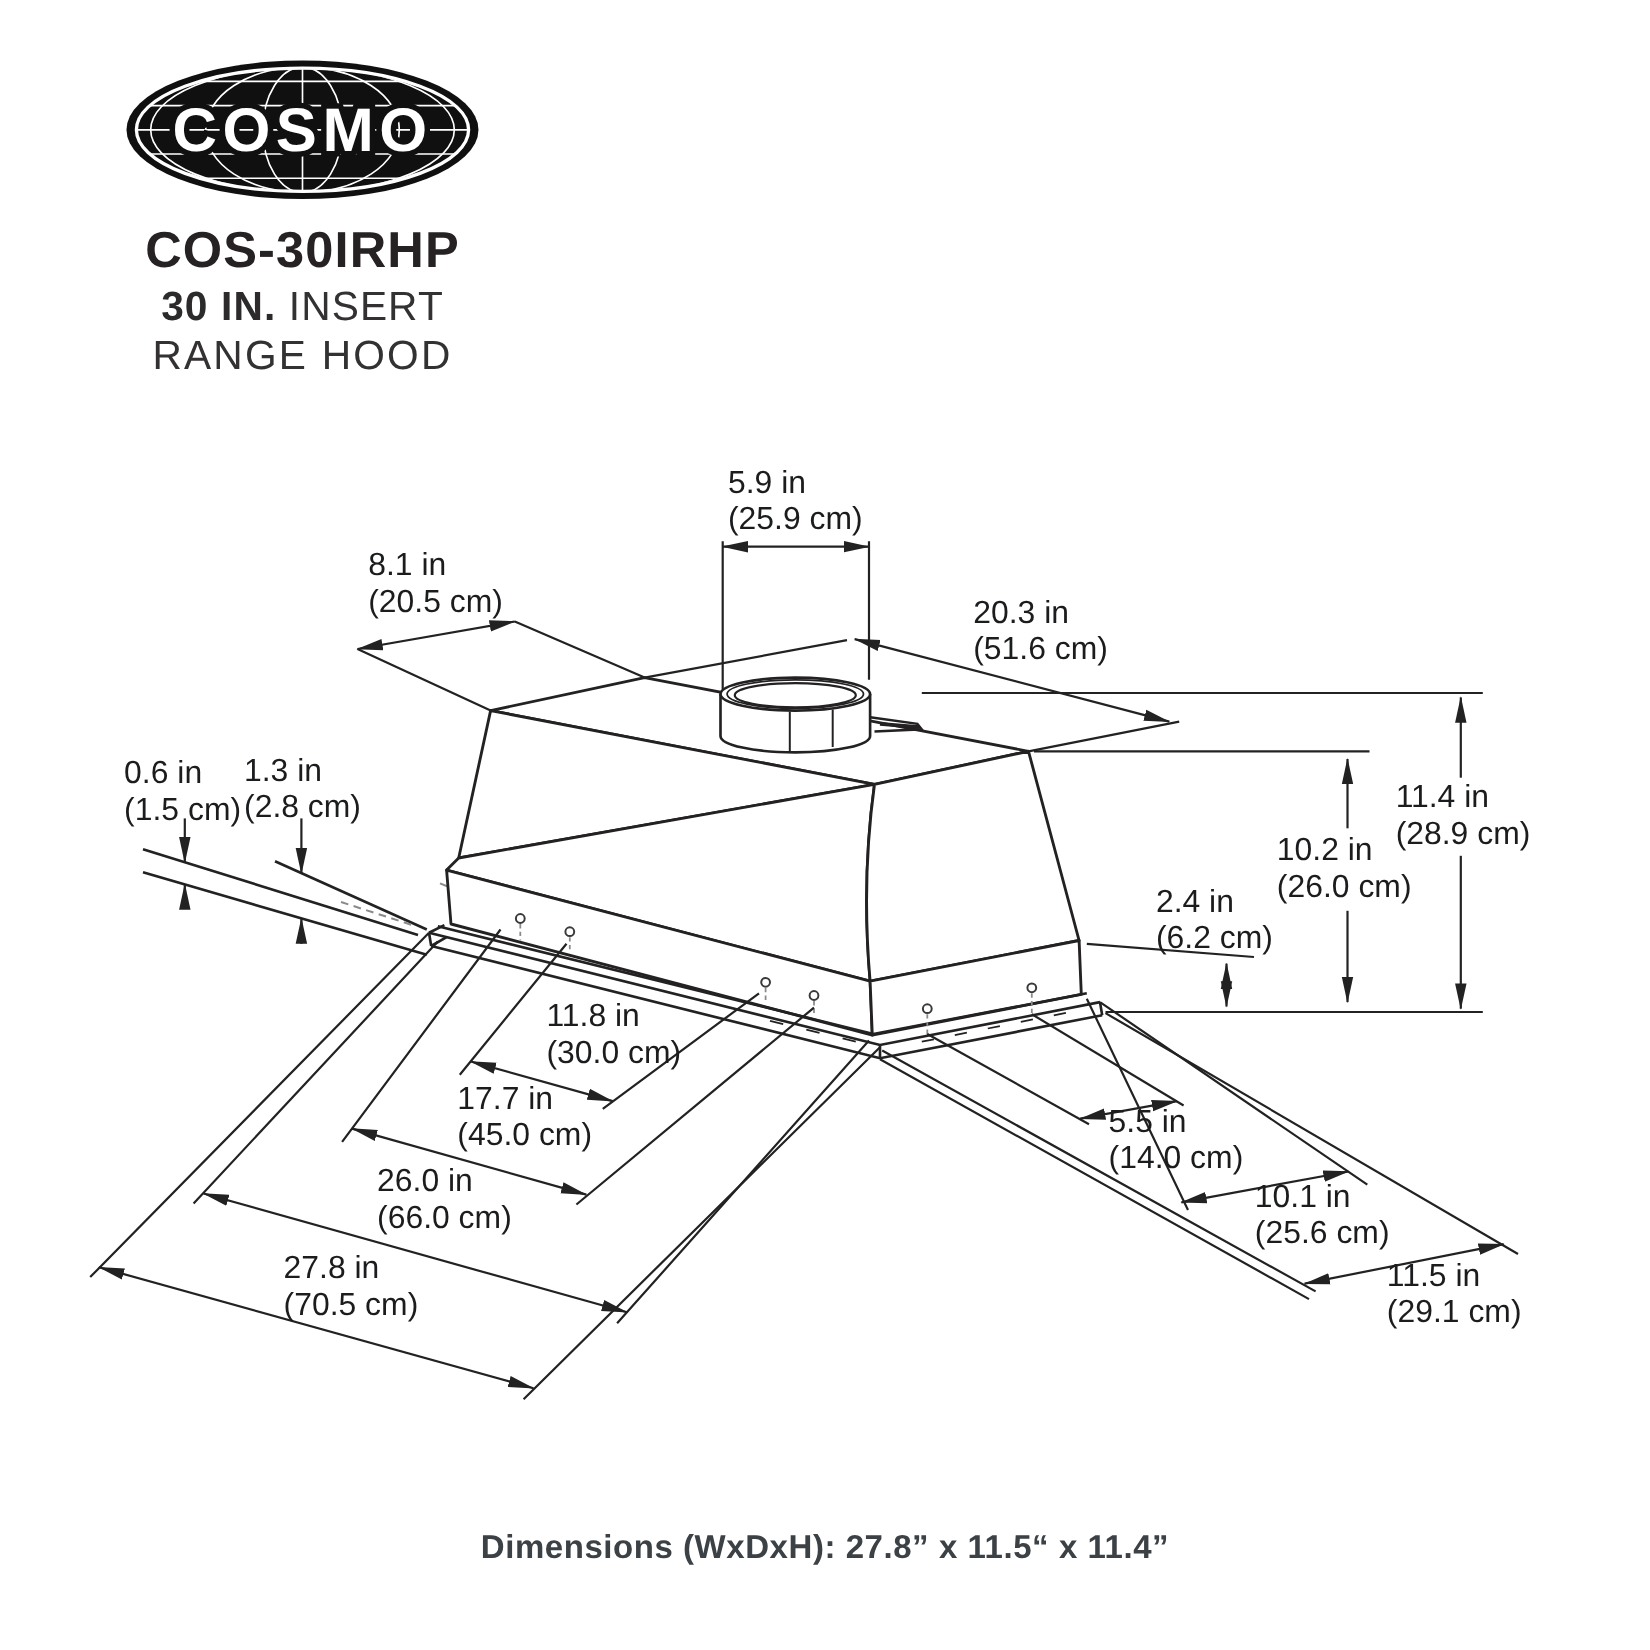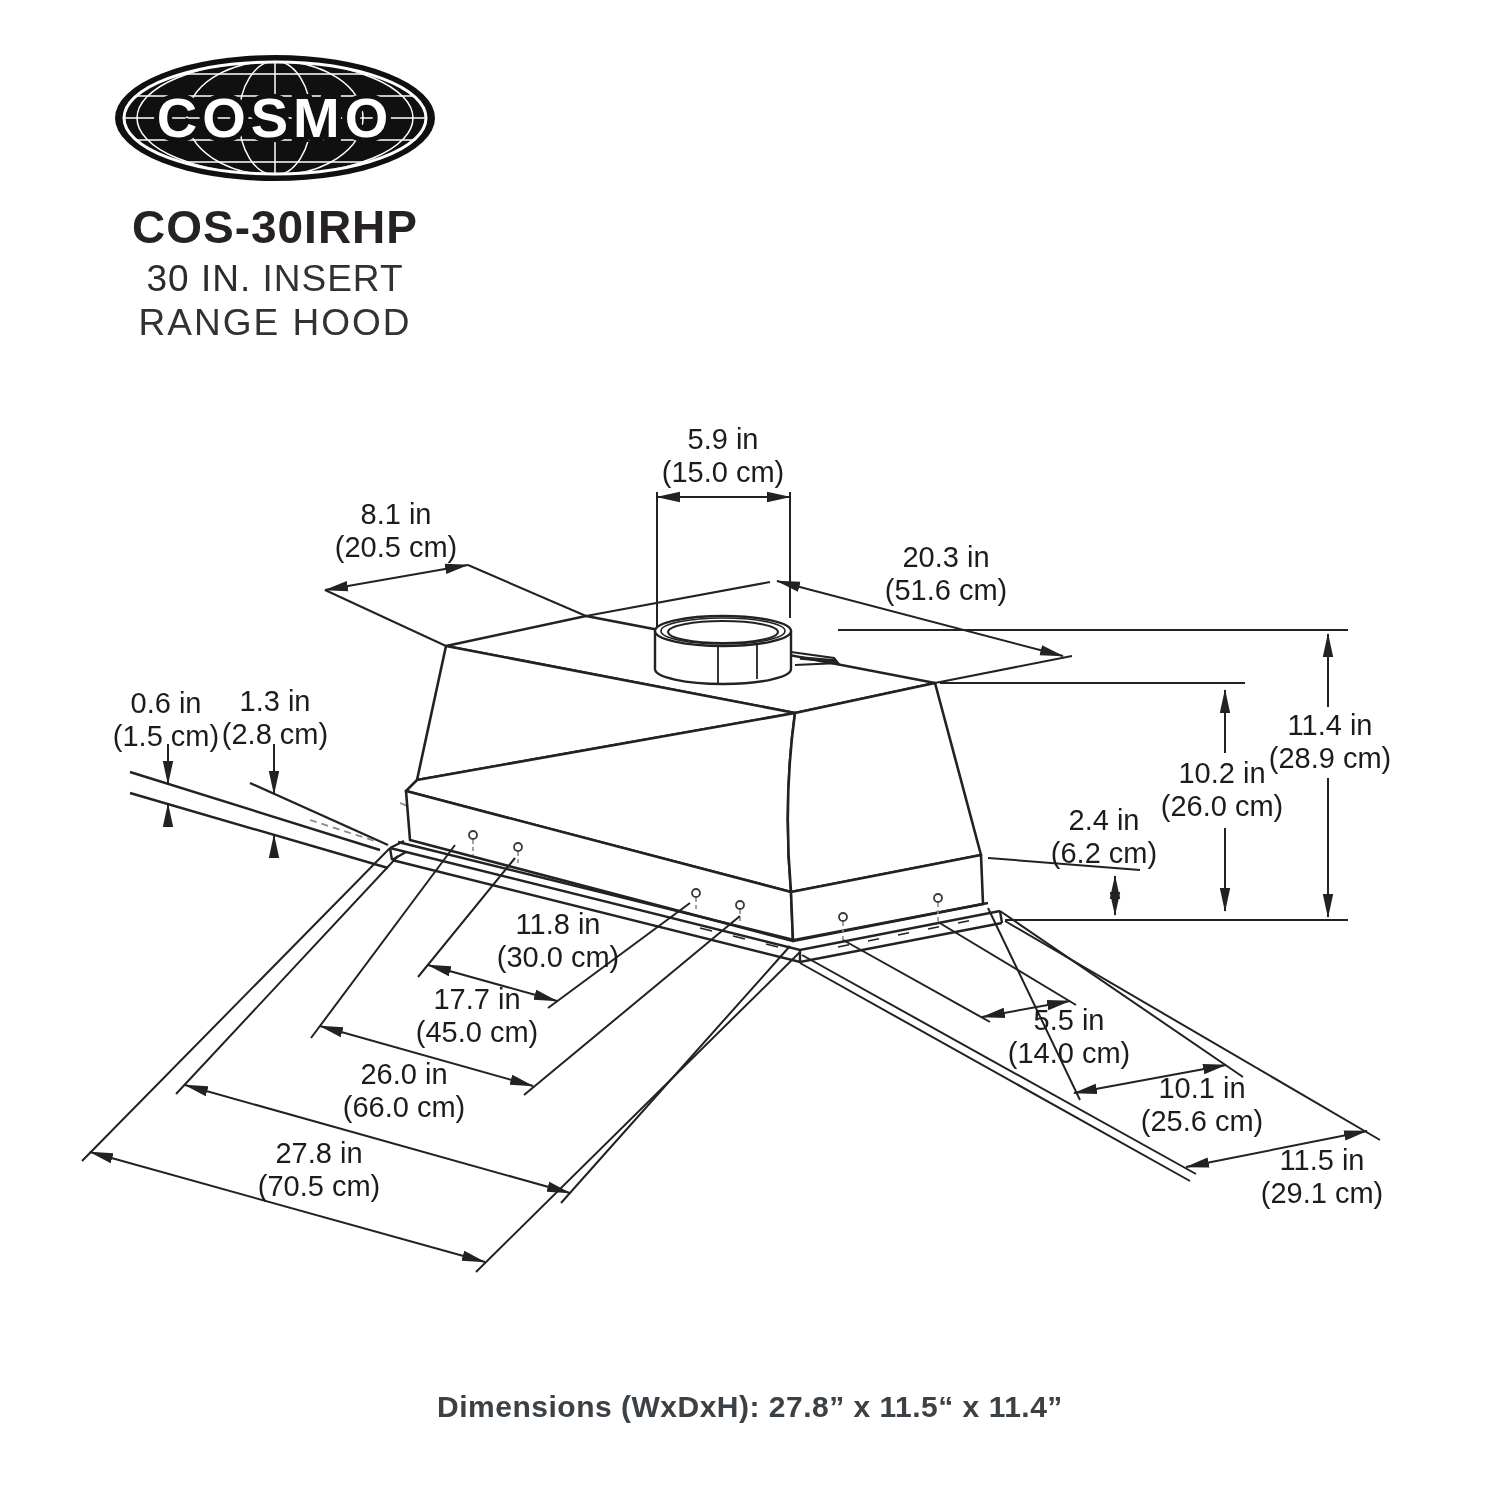--- a/index.html
+++ b/index.html
@@ -3,25 +3,25 @@
 <meta charset="utf-8">
 <style>
   html,body{margin:0;padding:0;background:#fff;}
   .page{position:relative;width:1500px;height:1452px;background:#ffffff;overflow:hidden;
         font-family:"Liberation Sans", sans-serif;color:#1d1d1f;}
   .figure-svg{position:absolute;left:0;top:0;width:1500px;height:1500px;}
   
   .logo-wrap{position:absolute;left:108px;top:50px;width:334px;text-align:center;}
   .model{font-size:46px;font-weight:bold;letter-spacing:1px;color:#262223;margin-top:12px;}
   .subtitle{font-size:37px;color:#2c2a2b;margin-top:4px;letter-spacing:1px;}
-  .subtitle .b{font-weight:normal;}
+  .subtitle .b{font-weight:bold;}
   .subtitle .l{font-weight:normal;color:#333132;margin-top:36px;}
   .subtitle2{font-size:37px;font-weight:normal;color:#333132;letter-spacing:2px;margin-top:2px;}
   
-  .dim{position:absolute;transform:translate(-50%,-50%);text-align:center;
+  .dim{position:absolute;transform:translate(-50%,-50%);
        font-size:29px;line-height:33px;color:#1b1c1e;white-space:nowrap;}
   
   .footer{position:absolute;left:0;top:1390px;width:1500px;text-align:center;
           font-size:30px;font-weight:bold;color:#3c4146;letter-spacing:0.5px;}
 </style>
 </head>
 <body>
 
 <div class="page">
 
@@ -153,21 +153,21 @@
   </svg>
 
   <div class="logo-wrap" style="top:188px">
     <div class="model">COS-30IRHP</div>
     <div class="subtitle"><span class="b">30 IN.</span><span class="l"> INSERT</span></div>
     <div class="subtitle2">RANGE HOOD</div>
   </div>
 
   <div class="dim" style="left:723px;top:456px">
       <div>5.9 in</div>
-      <div>(15.0 cm)</div>
+      <div>(25.9 cm)</div>
     </div>
   <div class="dim" style="left:396px;top:531px">
       <div>8.1 in</div>
       <div>(20.5 cm)</div>
     </div>
   <div class="dim" style="left:946px;top:574px">
       <div>20.3 in</div>
       <div>(51.6 cm)</div>
     </div>
   <div class="dim" style="left:166px;top:720px">

